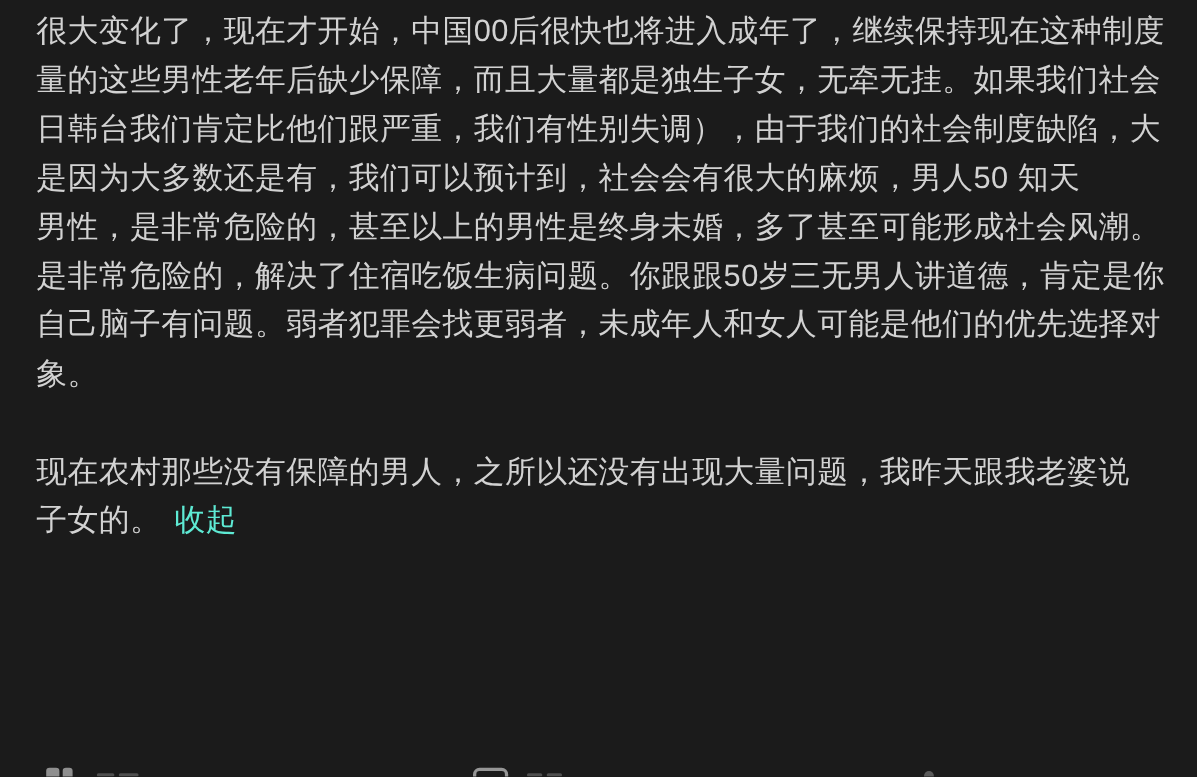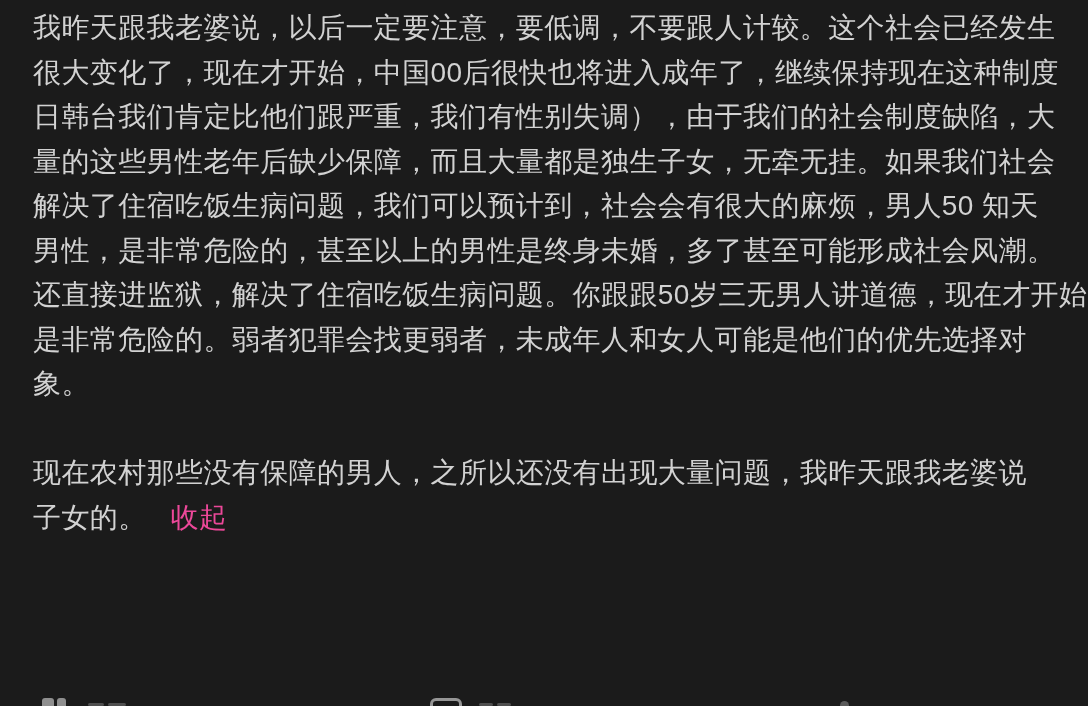--- a/index.html
+++ b/index.html
@@ -23,22 +23,22 @@
     font-size: 28px;
     font-weight: 400;
   }
   .line {
     height: 44.5px;
     line-height: 44.5px;
     white-space: pre;
     letter-spacing: 0.4px;
   }
   .collapse-link {
-    color: #ec4899;
-    margin-left: 24px;
+    color: #5eead4;
+    margin-left: 12px;
     cursor: pointer;
     text-decoration: none;
   }
   .action-bar {
     position: absolute;
     left: 0;
     top: 694px;
     width: 1088px;
     height: 40px; 
   }
@@ -73,28 +73,27 @@
     width: 9px; height: 9px;
     border-radius: 50%;
     background: #5a5a5a;
   }
 </style>
 </head>
 <body>
 
 <div class="post">
   <div>
-    <div class="line">我昨天跟我老婆说，以后一定要注意，要低调，不要跟人计较。这个社会已经发生</div>
     <div class="line">很大变化了，现在才开始，中国00后很快也将进入成年了，继续保持现在这种制度</div>
+    <div class="line">量的这些男性老年后缺少保障，而且大量都是独生子女，无牵无挂。如果我们社会</div>
     <div class="line">日韩台我们肯定比他们跟严重，我们有性别失调），由于我们的社会制度缺陷，大</div>
-    <div class="line">量的这些男性老年后缺少保障，而且大量都是独生子女，无牵无挂。如果我们社会</div>
-    <div class="line">解决了住宿吃饭生病问题，我们可以预计到，社会会有很大的麻烦，男人50 知天</div>
+    <div class="line">是因为大多数还是有，我们可以预计到，社会会有很大的麻烦，男人50 知天</div>
     <div class="line">男性，是非常危险的，甚至以上的男性是终身未婚，多了甚至可能形成社会风潮。</div>
-    <div class="line">还直接进监狱，解决了住宿吃饭生病问题。你跟跟50岁三无男人讲道德，现在才开始</div>
-    <div class="line">是非常危险的。弱者犯罪会找更弱者，未成年人和女人可能是他们的优先选择对</div>
+    <div class="line">是非常危险的，解决了住宿吃饭生病问题。你跟跟50岁三无男人讲道德，肯定是你</div>
+    <div class="line">自己脑子有问题。弱者犯罪会找更弱者，未成年人和女人可能是他们的优先选择对</div>
     <div class="line">象。</div>
   </div>
   <div class="line"></div>
   <div>
     <div class="line">现在农村那些没有保障的男人，之所以还没有出现大量问题，我昨天跟我老婆说</div>
     <div class="line"><span>子女的。</span><a href="#" class="collapse-link">收起</a></div>
   </div>
 </div>
 
 <div class="action-bar">

